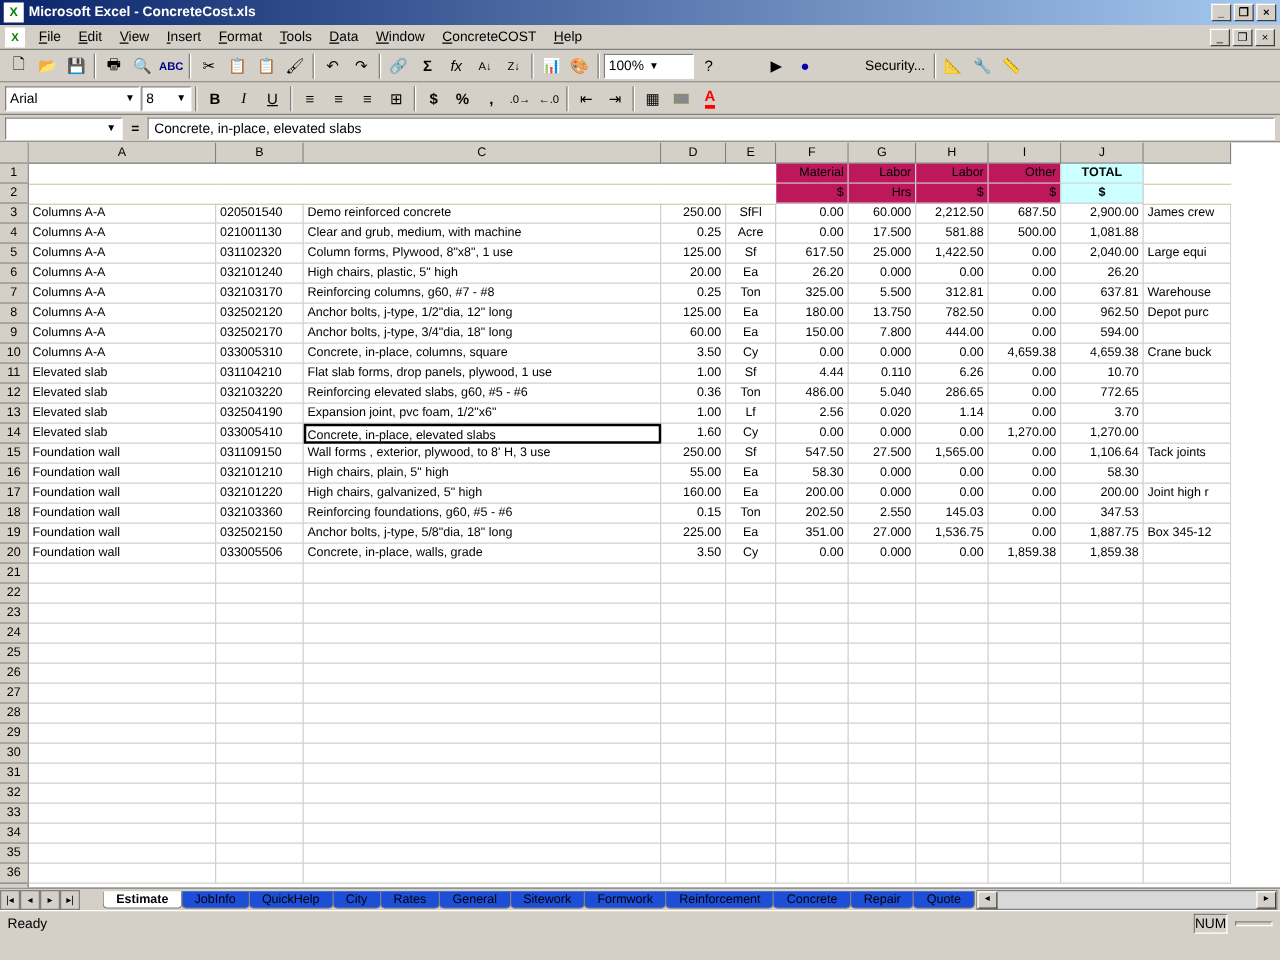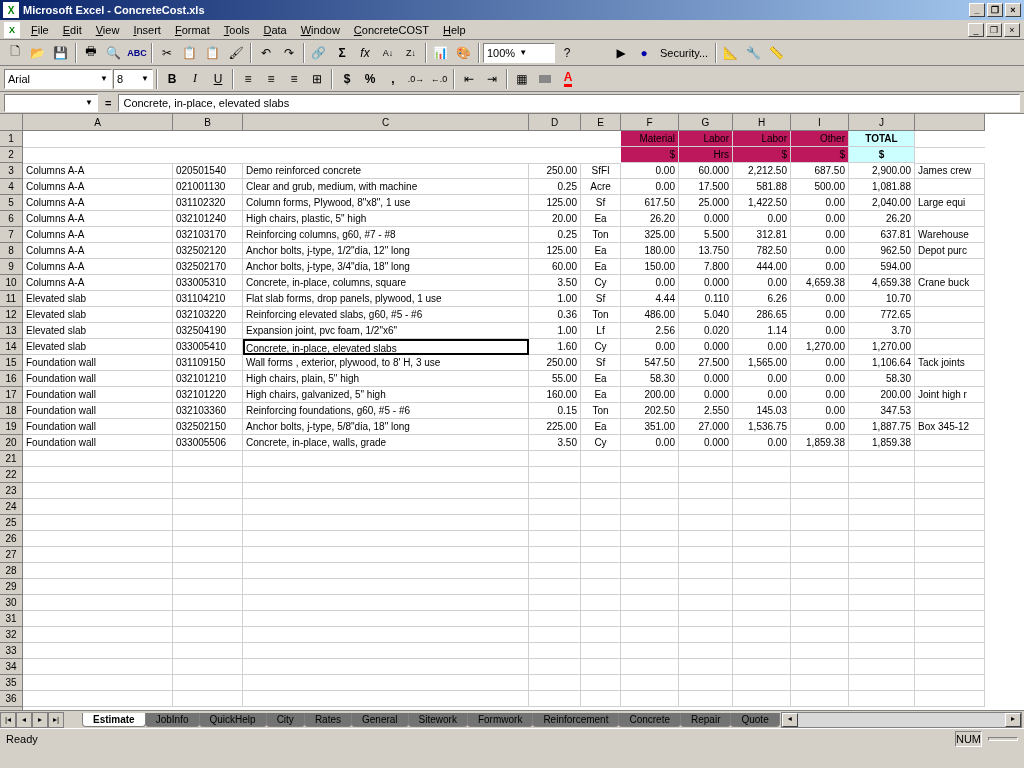--- a/index.html
+++ b/index.html
@@ -50,21 +50,21 @@
 .active-cell { border: 2px solid #000 !important; padding: 0 1px; }
 
 .wA { width: 150px; } .wB { width: 70px; } .wC { width: 286px; } .wD { width: 52px; }
 .wE { width: 40px; } .wF { width: 58px; } .wG { width: 54px; } .wH { width: 58px; }
 .wI { width: 58px; } .wJ { width: 66px; } .wK { width: 70px; }
 
 .tabbar { height: 18px; background: #d4d0c8; display: flex; align-items: center; border-top: 1px solid #808080; font-size: 10px; }
 .tabnav { display: flex; }
 .tabnav .nb { width: 16px; height: 16px; border: 1px solid #808080; background: #d4d0c8; display: inline-flex; align-items: center; justify-content: center; font-size: 8px; }
 .tabs { display: flex; margin-left: 18px; }
-.tab { padding: 1px 10px; background: #737373; border: 1px solid #808080; border-top: none; border-radius: 0 0 4px 4px; margin-right: -1px; cursor: default; }
+.tab { padding: 1px 10px; background: #1d4ed8; border: 1px solid #808080; border-top: none; border-radius: 0 0 4px 4px; margin-right: -1px; cursor: default; }
 .tab.active { background: #fff; font-weight: bold; }
 .hscroll { flex: 1; height: 16px; background: #d8d8d8; border: 1px solid #808080; margin: 0 2px; display: flex; }
 .hscroll .sb { width: 16px; background: #d4d0c8; border: 1px solid; border-color: #fff #404040 #404040 #fff; font-size: 8px; text-align: center; }
 
 .statusbar { height: 20px; background: #d4d0c8; border-top: 1px solid #fff; display: flex; align-items: center; padding: 0 6px; font-size: 11px; }
 .statusbar .cell-pane { border: 1px solid; border-color: #808080 #fff #fff #808080; padding: 1px 0; margin-left: 6px; }
 .statusbar .sp { flex: 1; }
 </style>
 </head>
 <body>
@@ -115,21 +115,21 @@
   <span class="tbtn">🎨</span>
   <span class="tsep"></span>
   <span class="combo" style="width:72px;">
       <span>100%</span>
       <span class="arrow">▼</span>
     </span>
   <span class="tbtn">?</span>
   <span style="width:30px;"></span>
   <span class="tbtn">▶</span>
   <span class="tbtn" style="color:#00a;">●</span>
-  <span style="padding:0 4px;">Security...</span>
+  <span style="padding:0 4px;margin-left:32px;">Security...</span>
   <span class="tsep"></span>
   <span class="tbtn">📐</span>
   <span class="tbtn">🔧</span>
   <span class="tbtn">📏</span>
 </div>
 
 <div class="toolbar">
   <span class="combo" style="width:108px;">
       <span>Arial</span>
       <span class="arrow" style="margin-left:auto;">▼</span>

